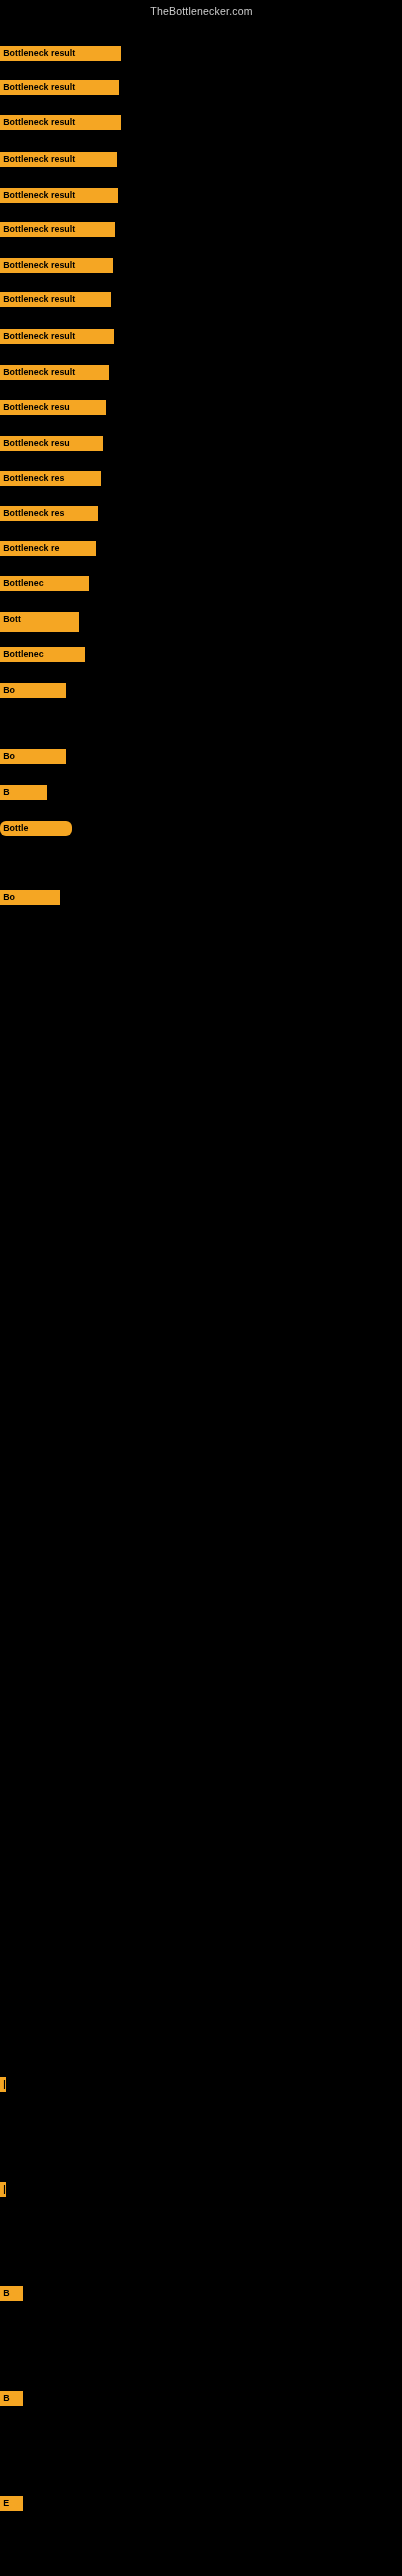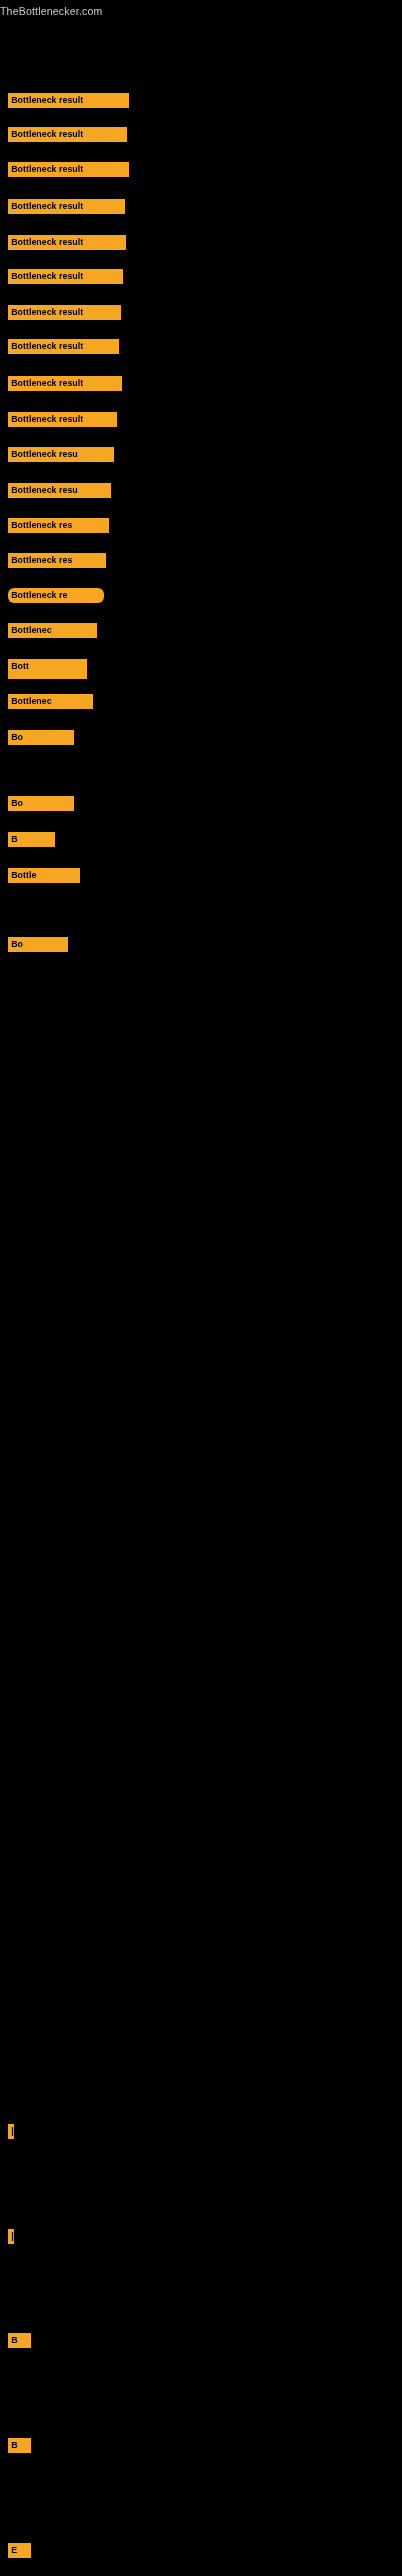--- a/index.html
+++ b/index.html
@@ -12,36 +12,36 @@
       background-color: #000000;
       width: 403px;
       min-height: 2576px;
       font-family: Arial, sans-serif;
       position: relative;
     }
 
     .site-title {
       color: #cccccc;
       font-size: 10.5px;
+      text-align: center;
       padding: 4.8px 0 3.2px 0;
       letter-spacing: 0.2px;
     }
 
     .bottleneck-bar {
       position: absolute;
-      left: 8px;
+      left: 0;
       background-color: #f5a623;
       color: #000000;
       font-size: 8.9px;
       font-weight: bold;
       padding: 1.6px 3.2px;
       white-space: nowrap;
       overflow: hidden;
       line-height: 1.3;
-      margin-top: 47px;
     }
   </style>
 </head>
 <body>
 
 <div class="site-title">TheBottlenecker.com</div>
 
 <div class="bottleneck-bar" style="top: 46px; height: 14.5px; width: 121px;">Bottleneck result</div>
 <div class="bottleneck-bar" style="top: 80px; height: 14.5px; width: 119px;">Bottleneck result</div>
 <div class="bottleneck-bar" style="top: 115px; height: 14.5px; width: 121px;">Bottleneck result</div>
@@ -49,27 +49,27 @@
 <div class="bottleneck-bar" style="top: 188px; height: 14.5px; width: 118px;">Bottleneck result</div>
 <div class="bottleneck-bar" style="top: 222px; height: 14.5px; width: 115px;">Bottleneck result</div>
 <div class="bottleneck-bar" style="top: 258px; height: 14.5px; width: 113px;">Bottleneck result</div>
 <div class="bottleneck-bar" style="top: 292px; height: 14.5px; width: 111px;">Bottleneck result</div>
 <div class="bottleneck-bar" style="top: 329px; height: 14.5px; width: 114px;">Bottleneck result</div>
 <div class="bottleneck-bar" style="top: 365px; height: 14.5px; width: 109px;">Bottleneck result</div>
 <div class="bottleneck-bar" style="top: 400px; height: 14.5px; width: 106px;">Bottleneck resu</div>
 <div class="bottleneck-bar" style="top: 436px; height: 14.5px; width: 103px;">Bottleneck resu</div>
 <div class="bottleneck-bar" style="top: 471px; height: 14.5px; width: 101px;">Bottleneck res</div>
 <div class="bottleneck-bar" style="top: 506px; height: 14.5px; width: 98px;">Bottleneck res</div>
-<div class="bottleneck-bar" style="top: 541px; height: 14.5px; width: 96px; border-radius: 6px;">Bottleneck re</div>
+<div class="bottleneck-bar" style="top: 541px; height: 14.5px; width: 96px;">Bottleneck re</div>
 <div class="bottleneck-bar" style="top: 576px; height: 14.5px; width: 89px;">Bottlenec</div>
 <div class="bottleneck-bar" style="top: 612px; height: 20px; width: 79px;">Bott</div>
 <div class="bottleneck-bar" style="top: 647px; height: 14.5px; width: 85px;">Bottlenec</div>
 <div class="bottleneck-bar" style="top: 683px; height: 14.5px; width: 66px;">Bo</div>
 <div class="bottleneck-bar" style="top: 749px; height: 14.5px; width: 66px;">Bo</div>
 <div class="bottleneck-bar" style="top: 785px; height: 14.5px; width: 47px;">B</div>
-<div class="bottleneck-bar" style="top: 821px; height: 14.5px; width: 72px;">Bottle</div>
+<div class="bottleneck-bar" style="top: 821px; height: 14.5px; width: 72px; border-radius: 6px;">Bottle</div>
 <div class="bottleneck-bar" style="top: 890px; height: 14.5px; width: 60px;">Bo</div>
 <div class="bottleneck-bar" style="top: 2077px; height: 14.5px; width: 6.4px;">|</div>
 <div class="bottleneck-bar" style="top: 2182px; height: 14.5px; width: 6.4px;">|</div>
 <div class="bottleneck-bar" style="top: 2286px; height: 14.5px; width: 22.5px;">B</div>
 <div class="bottleneck-bar" style="top: 2391px; height: 14.5px; width: 22.5px;">B</div>
 <div class="bottleneck-bar" style="top: 2496px; height: 14.5px; width: 22.5px;">E</div>
 
 
 </body></html>

